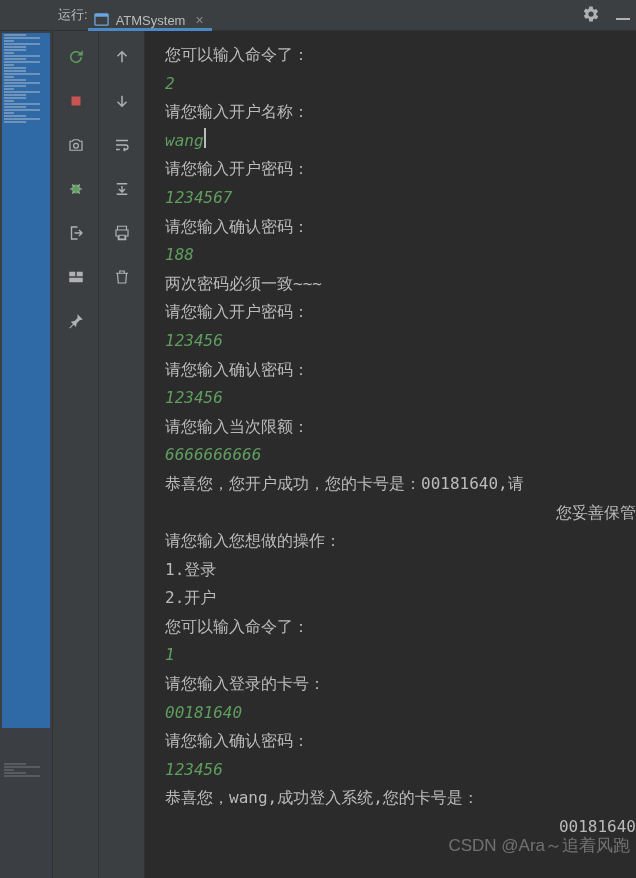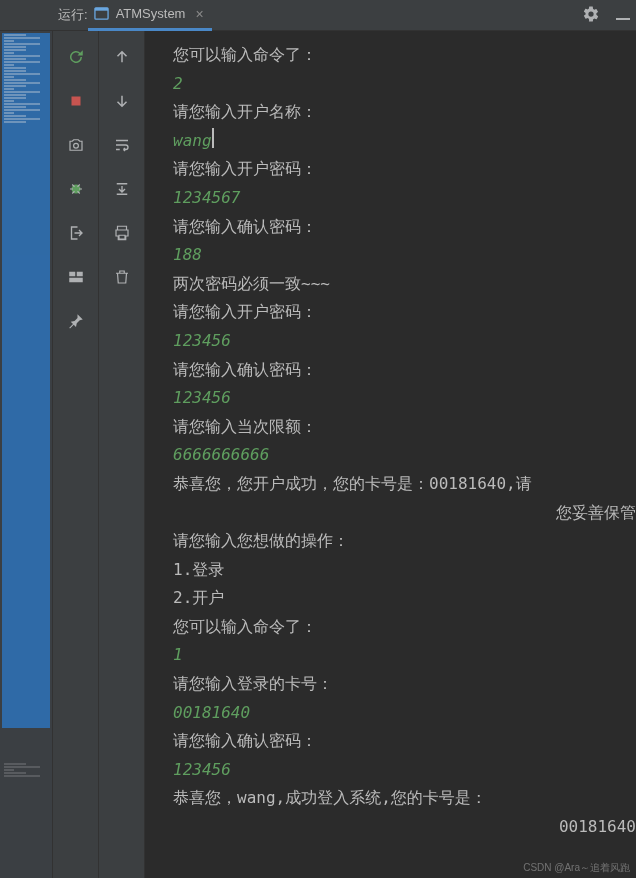--- a/index.html
+++ b/index.html
@@ -19,21 +19,21 @@
       display: flex;
       align-items: center;
       padding-left: 58px;
       color: #bbbbbb;
       font-size: 13px;
       position: relative;
     }
     .topbar .run-label { }
     .tab {
       display: flex;
-      align-items: center;
+      align-items: flex-end;
       height: 31px;
       padding: 0 8px 0 6px;
       border-bottom: 3px solid #4a88c7;
       background: #3c3f41;
     }
     .tab-icon {
       width: 16px; height: 16px; margin-right: 6px;
       display: flex; align-items: center; justify-content: center;
     }
     .tab-icon svg { width: 15px; height: 15px; }
@@ -94,21 +94,21 @@
     .tool-btn {
       width: 24px; height: 24px;
       display: flex; align-items: center; justify-content: center;
       cursor: pointer;
     }
     .tool-btn svg { width: 18px; height: 18px; }
 
     .console {
       flex: 1;
       background: #2b2b2b;
-      padding: 10px 0 0 28px;
+      padding: 10px 0 0 20px;
       overflow: hidden;
       position: relative;
     }
     .console-line {
       font-family: "Consolas", "Microsoft YaHei", monospace;
       font-size: 16px;
       line-height: 28.6px;
       color: #bbbbbb;
       white-space: pre;
     }
@@ -121,23 +121,23 @@
       display: inline-block;
       width: 2px;
       height: 20px;
       background: #bbbbbb;
       vertical-align: text-bottom;
       margin-bottom: 2px;
     }
     .watermark {
       position: absolute;
       right: 6px;
-      bottom: 3px;
+      bottom: 21px;
       color: rgba(200,200,200,0.45);
-      font-size: 10px;
+      font-size: 17px;
       font-family: "Microsoft YaHei", sans-serif;
     }
   </style>
 </head>
 <body>
 
 <div class="topbar">
   <span class="run-label">运行:</span>
   <div class="tab">
     <span class="tab-icon">

